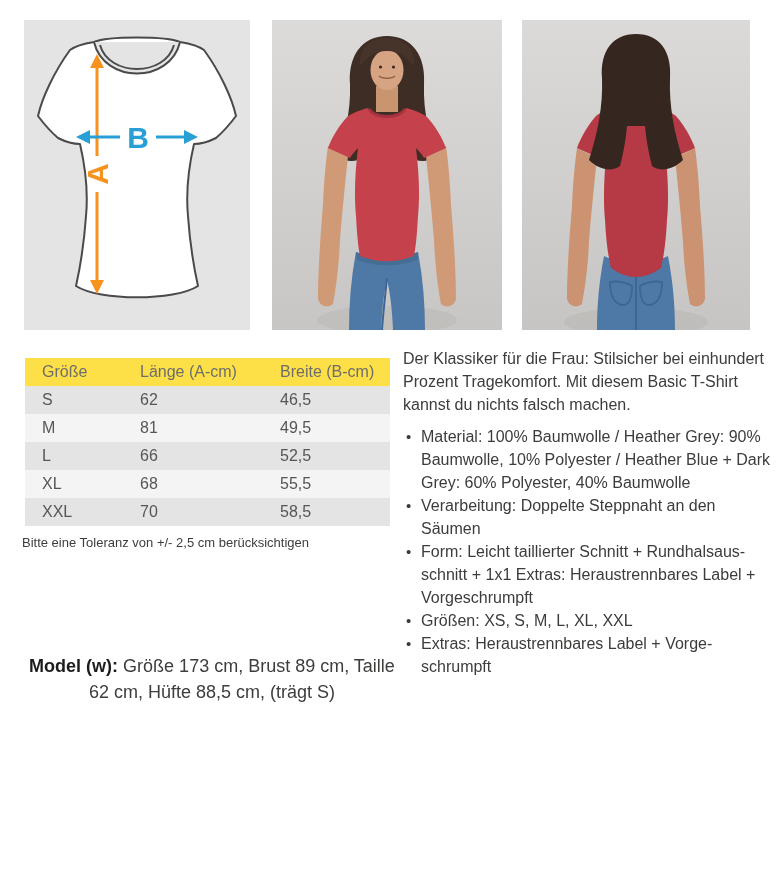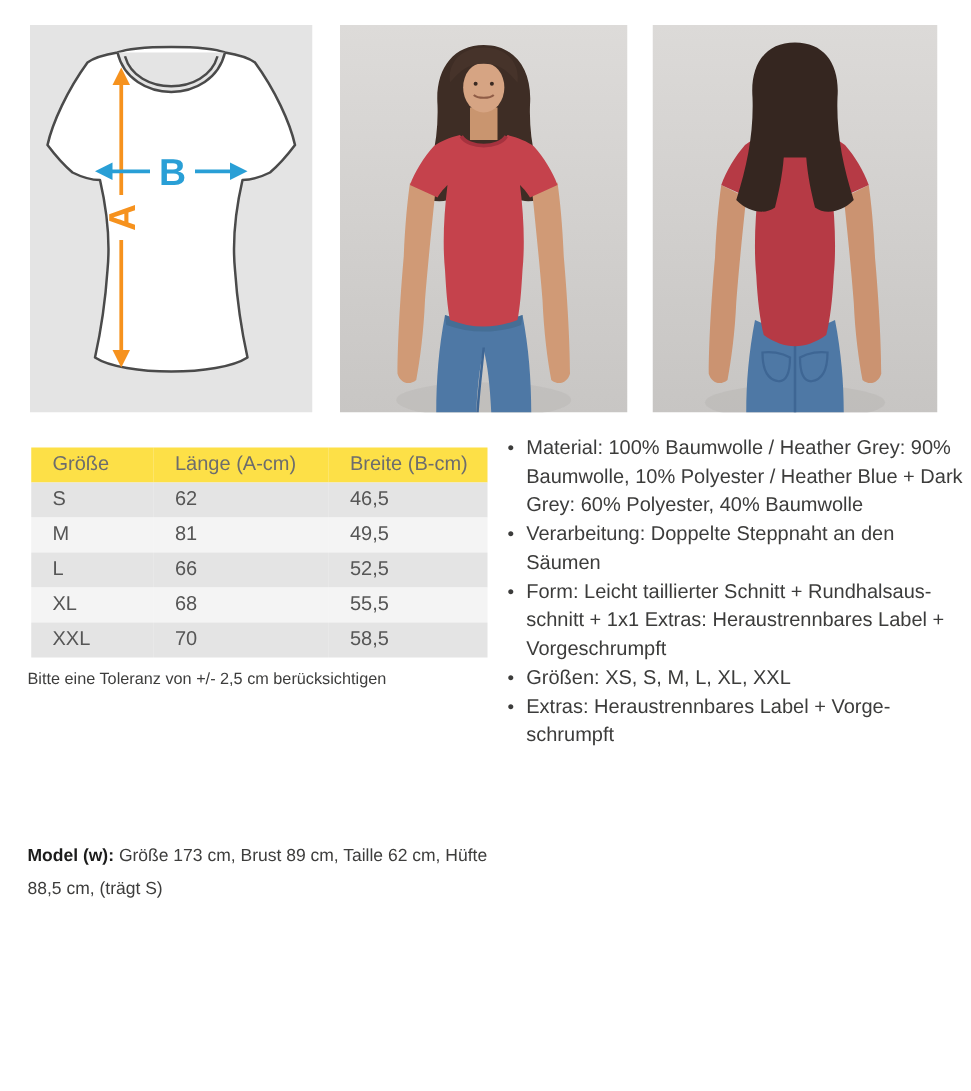--- a/index.html
+++ b/index.html
@@ -21,22 +21,22 @@
   .size-table th,.size-table td{padding:0 0 0 17px;height:28px;line-height:28px;white-space:nowrap;}
   .size-table thead tr{background:#fde047;}
   .size-table tbody tr:nth-child(odd){background:#e4e4e4;}
   .size-table tbody tr:nth-child(even){background:#f4f4f4;}
 
   .tolerance{
     position:absolute;left:22px;top:531px;width:380px;margin:0;
     font-size:13px;line-height:23px;color:#3d3d3c;
   }
   .model-info{
-    position:absolute;left:22px;top:671px;width:380px;margin:0;
-    font-size:14px;line-height:26px;color:#3d3d3c;
+    position:absolute;left:22px;top:653px;width:380px;margin:0;
+    font-size:18px;line-height:26px;color:#3d3d3c;text-align:center;
   }
   .model-info strong{color:#1c1c1b;font-weight:700;}
 
   .right-col{
     position:absolute;left:403px;top:347px;width:368px;
     font-size:16px;line-height:23px;color:#3c3c3b;
   }
   .right-col .intro{margin:0 0 9px 0;}
   .right-col ul{margin:0;padding:0;list-style:none;}
   .right-col li{position:relative;padding-left:18px;}
@@ -221,20 +221,21 @@
   </table>
 
   <p class="tolerance">Bitte eine Toleranz von +/- 2,5 cm berücksichtigen</p>
 
   <p class="model-info">
     <strong>Model (w):</strong>
     <span>Größe 173 cm, Brust 89 cm, Taille 62 cm, Hüfte 88,5 cm, (trägt S)</span>
   </p>
 
   <div class="right-col">
+    <p class="intro">Der Klassiker für die Frau: Stilsicher bei einhun­dert Prozent Tragekomfort. Mit diesem Basic T-Shirt kannst du nichts falsch machen.</p>
     <ul>
       <li>Material: 100% Baumwolle / Heather Grey: 90% Baumwolle, 10% Polyester / Heather Blue + Dark Grey: 60% Polyester, 40% Baum­wolle</li>
       <li>Verarbeitung: Doppelte Steppnaht an den Säumen</li>
       <li>Form: Leicht taillierter Schnitt + Rundhalsaus­schnitt + 1x1 Extras: Heraustrennbares Label + Vorgeschrumpft</li>
       <li>Größen: XS, S, M, L, XL, XXL</li>
       <li>Extras: Heraustrennbares Label + Vorge­schrumpft</li>
     </ul>
   </div>
 
 </div>

